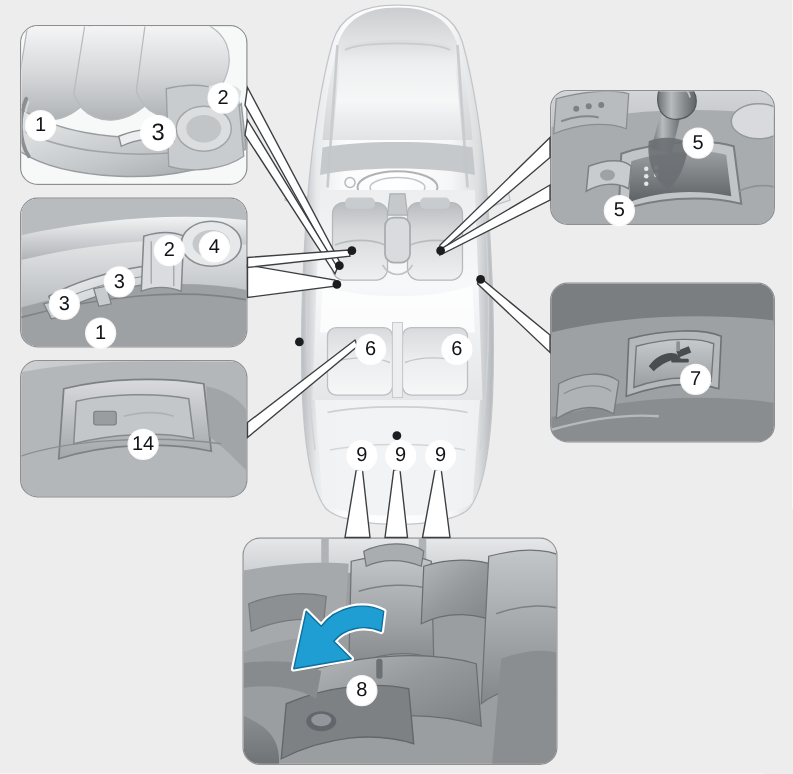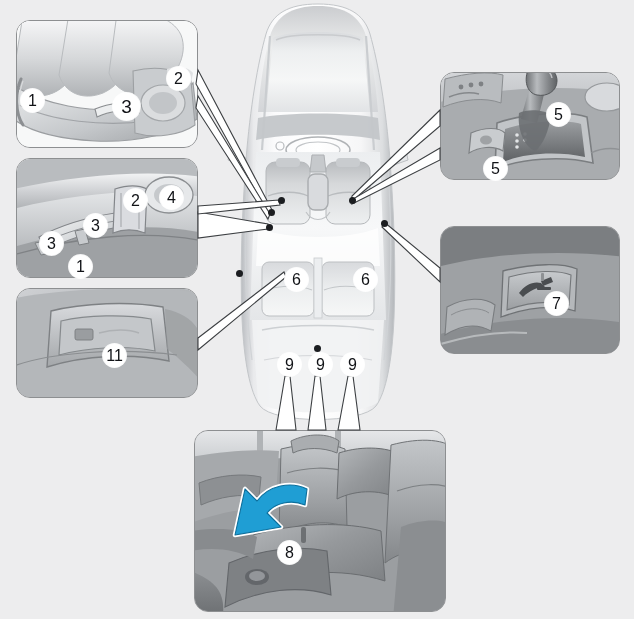--- a/index.html
+++ b/index.html
@@ -357,21 +357,21 @@
         <path d="M44 32 C 70 26, 108 25, 134 30 L 138 62 C 110 56, 72 58, 42 66 Z" fill="#c4c7ca" stroke="#868a8d" stroke-width="1.2"></path>
 
         <rect x="58" y="40" width="18" height="11" rx="2" fill="#9a9da0" stroke="#7a7d80" stroke-width=".9"></rect>
         <path d="M82 44 C 96 40, 112 40, 122 44" fill="none" stroke="#aeb1b4" stroke-width="1.4"></path>
 
         <path d="M148 20 C 168 24, 180 34, 184 48 L 184 92 C 172 78, 158 66, 150 60 Z" fill="#9a9da0" opacity=".7"></path>
         <path d="M-6 78 C 30 64, 100 58, 160 66" fill="none" stroke="#8b8e91" stroke-width="1.1"></path>
       </svg>
     </div>
   </div>
-  <div class="num m" style="left:103px; top:344px;">11</div>
+  <div class="num m" style="left:103px; top:344px;">14</div>
 
   <div class="panel" style="left:440px; top:72px; width:180px; height:108px;">
     <div class="panel-inner">
       <div class="ph wash-b"></div>
       <svg width="180" height="108" viewBox="0 0 180 108" style="position:absolute;inset:0;">
         <defs>
           <linearGradient id="p5a" x1="0" y1="0" x2="0" y2="1">
             <stop offset="0%" stop-color="#d3d5d8"></stop>
               <stop offset="60%" stop-color="#aeb1b4"></stop>
               <stop offset="100%" stop-color="#909396"></stop>

